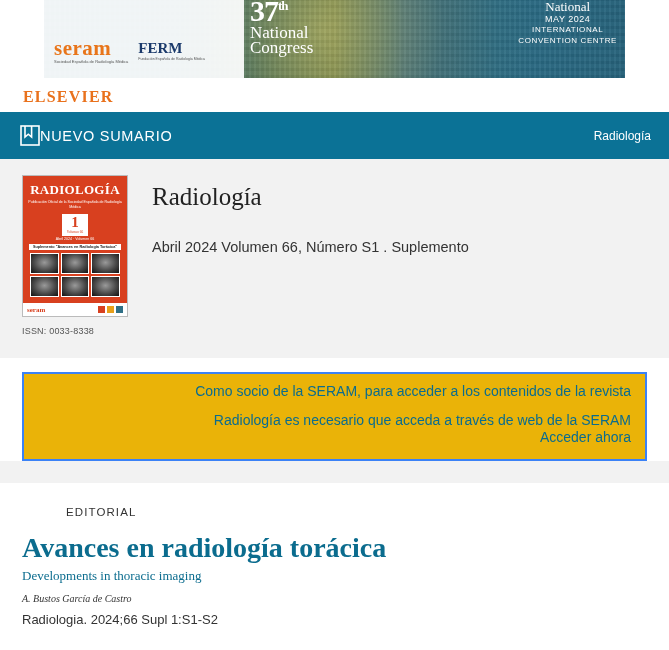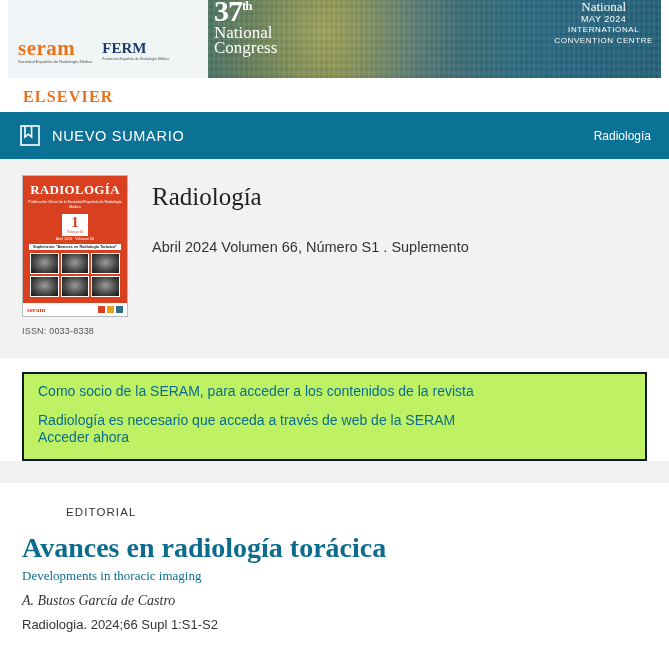--- a/index.html
+++ b/index.html
@@ -18,21 +18,21 @@
     width: 669px;
     height: 82px;
     background: #ffffff;
     display: flex;
     justify-content: center;
     align-items: flex-start;
     padding-top: 0;
   }
   .banner {
     position: relative;
-    width: 653px;
+    width: 581px;
     height: 78px;
     overflow: hidden;
     background: #2f6f86;
   }
   .banner-bg {
     position: absolute;
     inset: 0;
     background:
       radial-gradient(circle at 48% 40%, rgba(200,200,120,0.55) 0%, rgba(90,120,90,0.2) 40%, rgba(20,60,70,0.0) 70%),
       linear-gradient(90deg, #2b6a80 0%, #2f7085 22%, #4b6b52 38%, #6f7a3e 50%, #46707c 62%, #2c6d86 78%, #27637c 100%);
@@ -166,21 +166,20 @@
     height: 47px;
     background: #0b7296;
     display: flex;
     align-items: center;
     justify-content: space-between;
     padding: 0 18px 0 20px;
   }
   .nav-left {
     display: flex;
     align-items: center;
-    gap: 12px;
   }
   .book-icon {
     width: 20px;
     height: 21px;
     display: block;
   }
   .nav-title {
     color: #ffffff;
     font-size: 14.5px;
     letter-spacing: .7px;
@@ -315,24 +314,24 @@
     margin-bottom: 7px;
   }
   .issue-sub {
     font-size: 14.5px;
     color: #333;
   }
 
   
   .notice {
     margin: 14px 22px 0 22px;
-    border: 2px solid #0f172a;
-    background: #bef264;
+    border: 2px solid #3b82f6;
+    background: #eab308;
     padding: 10px 14px 13px;
-    text-align: left;
+    text-align: right;
   }
   .notice p {
     margin: 0;
     color: #0b6c8e;
     font-size: 14px;
     line-height: 1.05;
   }
   .notice .line2 { margin-top: 14px; }
   .notice .link {
     display: inline-block;
@@ -367,21 +366,21 @@
   .article-title a { color: #0b6c8e; text-decoration: none; }
   .article-alt {
     font-family: "Liberation Serif", serif;
     font-size: 13px;
     color: #0b6c8e;
     margin-bottom: 9px;
   }
   .article-authors {
     font-family: "Liberation Serif", serif;
     font-style: italic;
-    font-size: 14px;
+    font-size: 10px;
     color: #333;
     margin-bottom: 8px;
   }
   .article-cite {
     font-size: 13px;
     color: #333;
   }
 </style>
 </head>
 <body>

